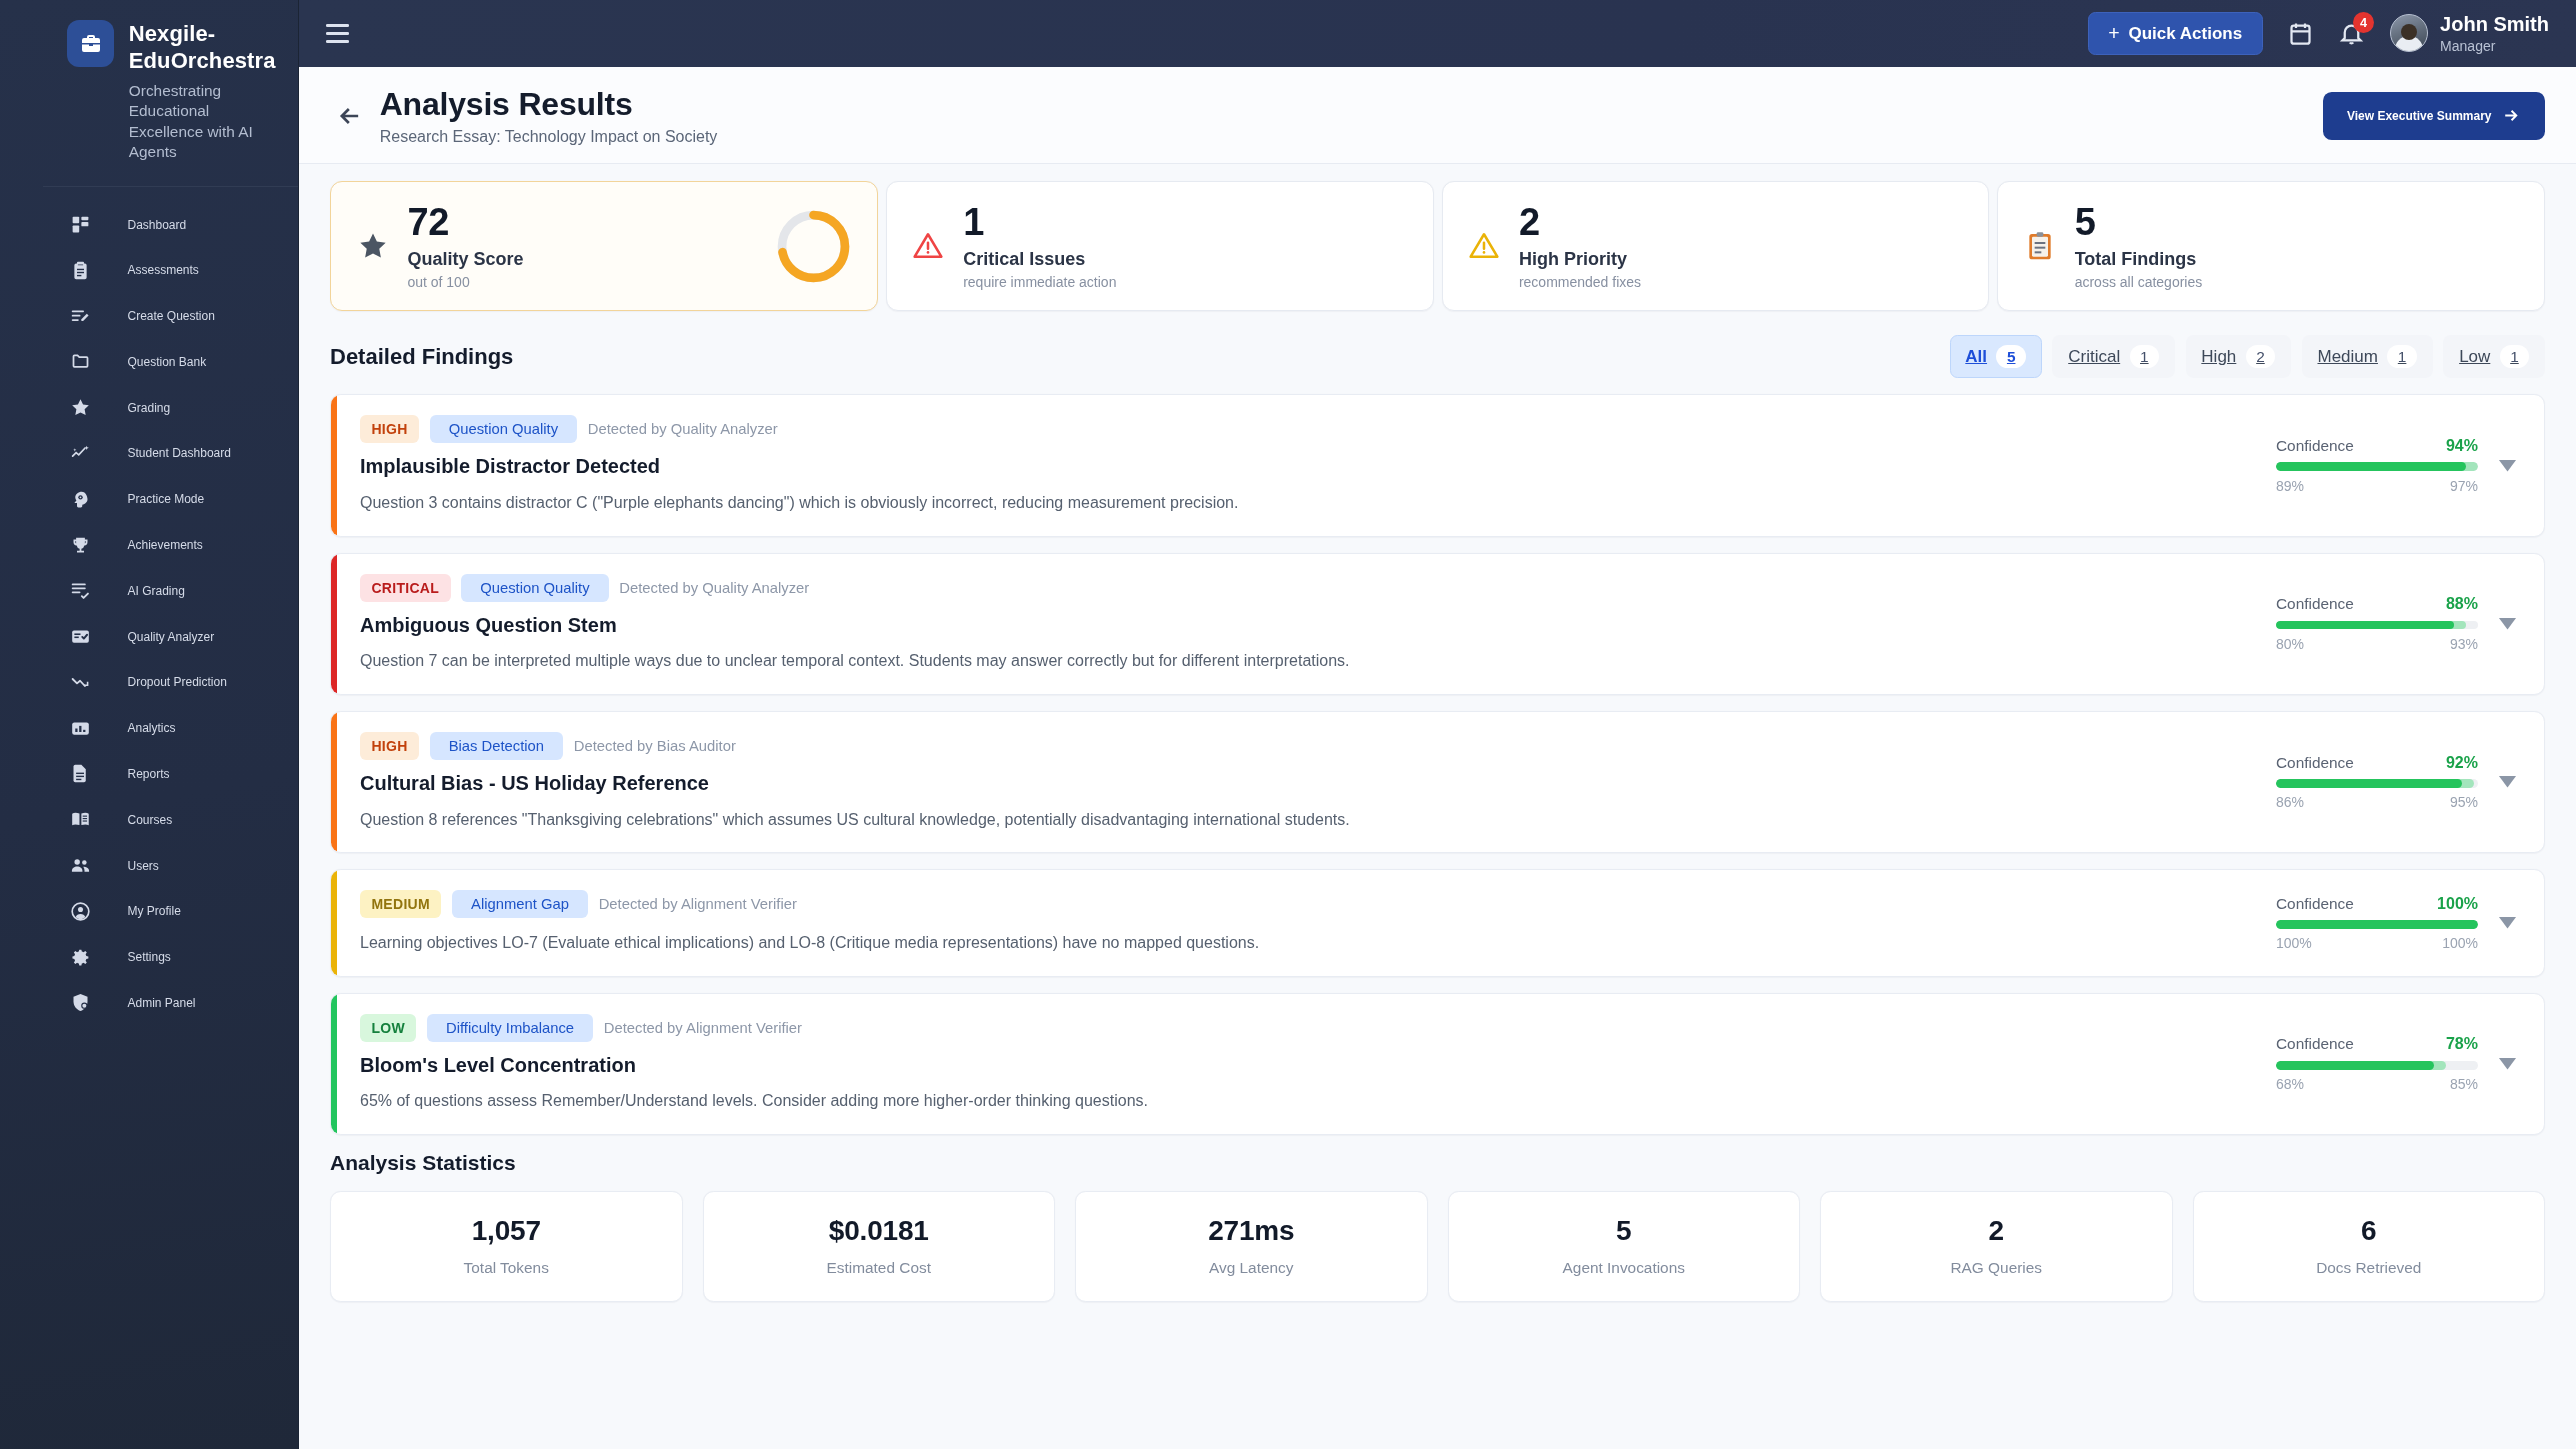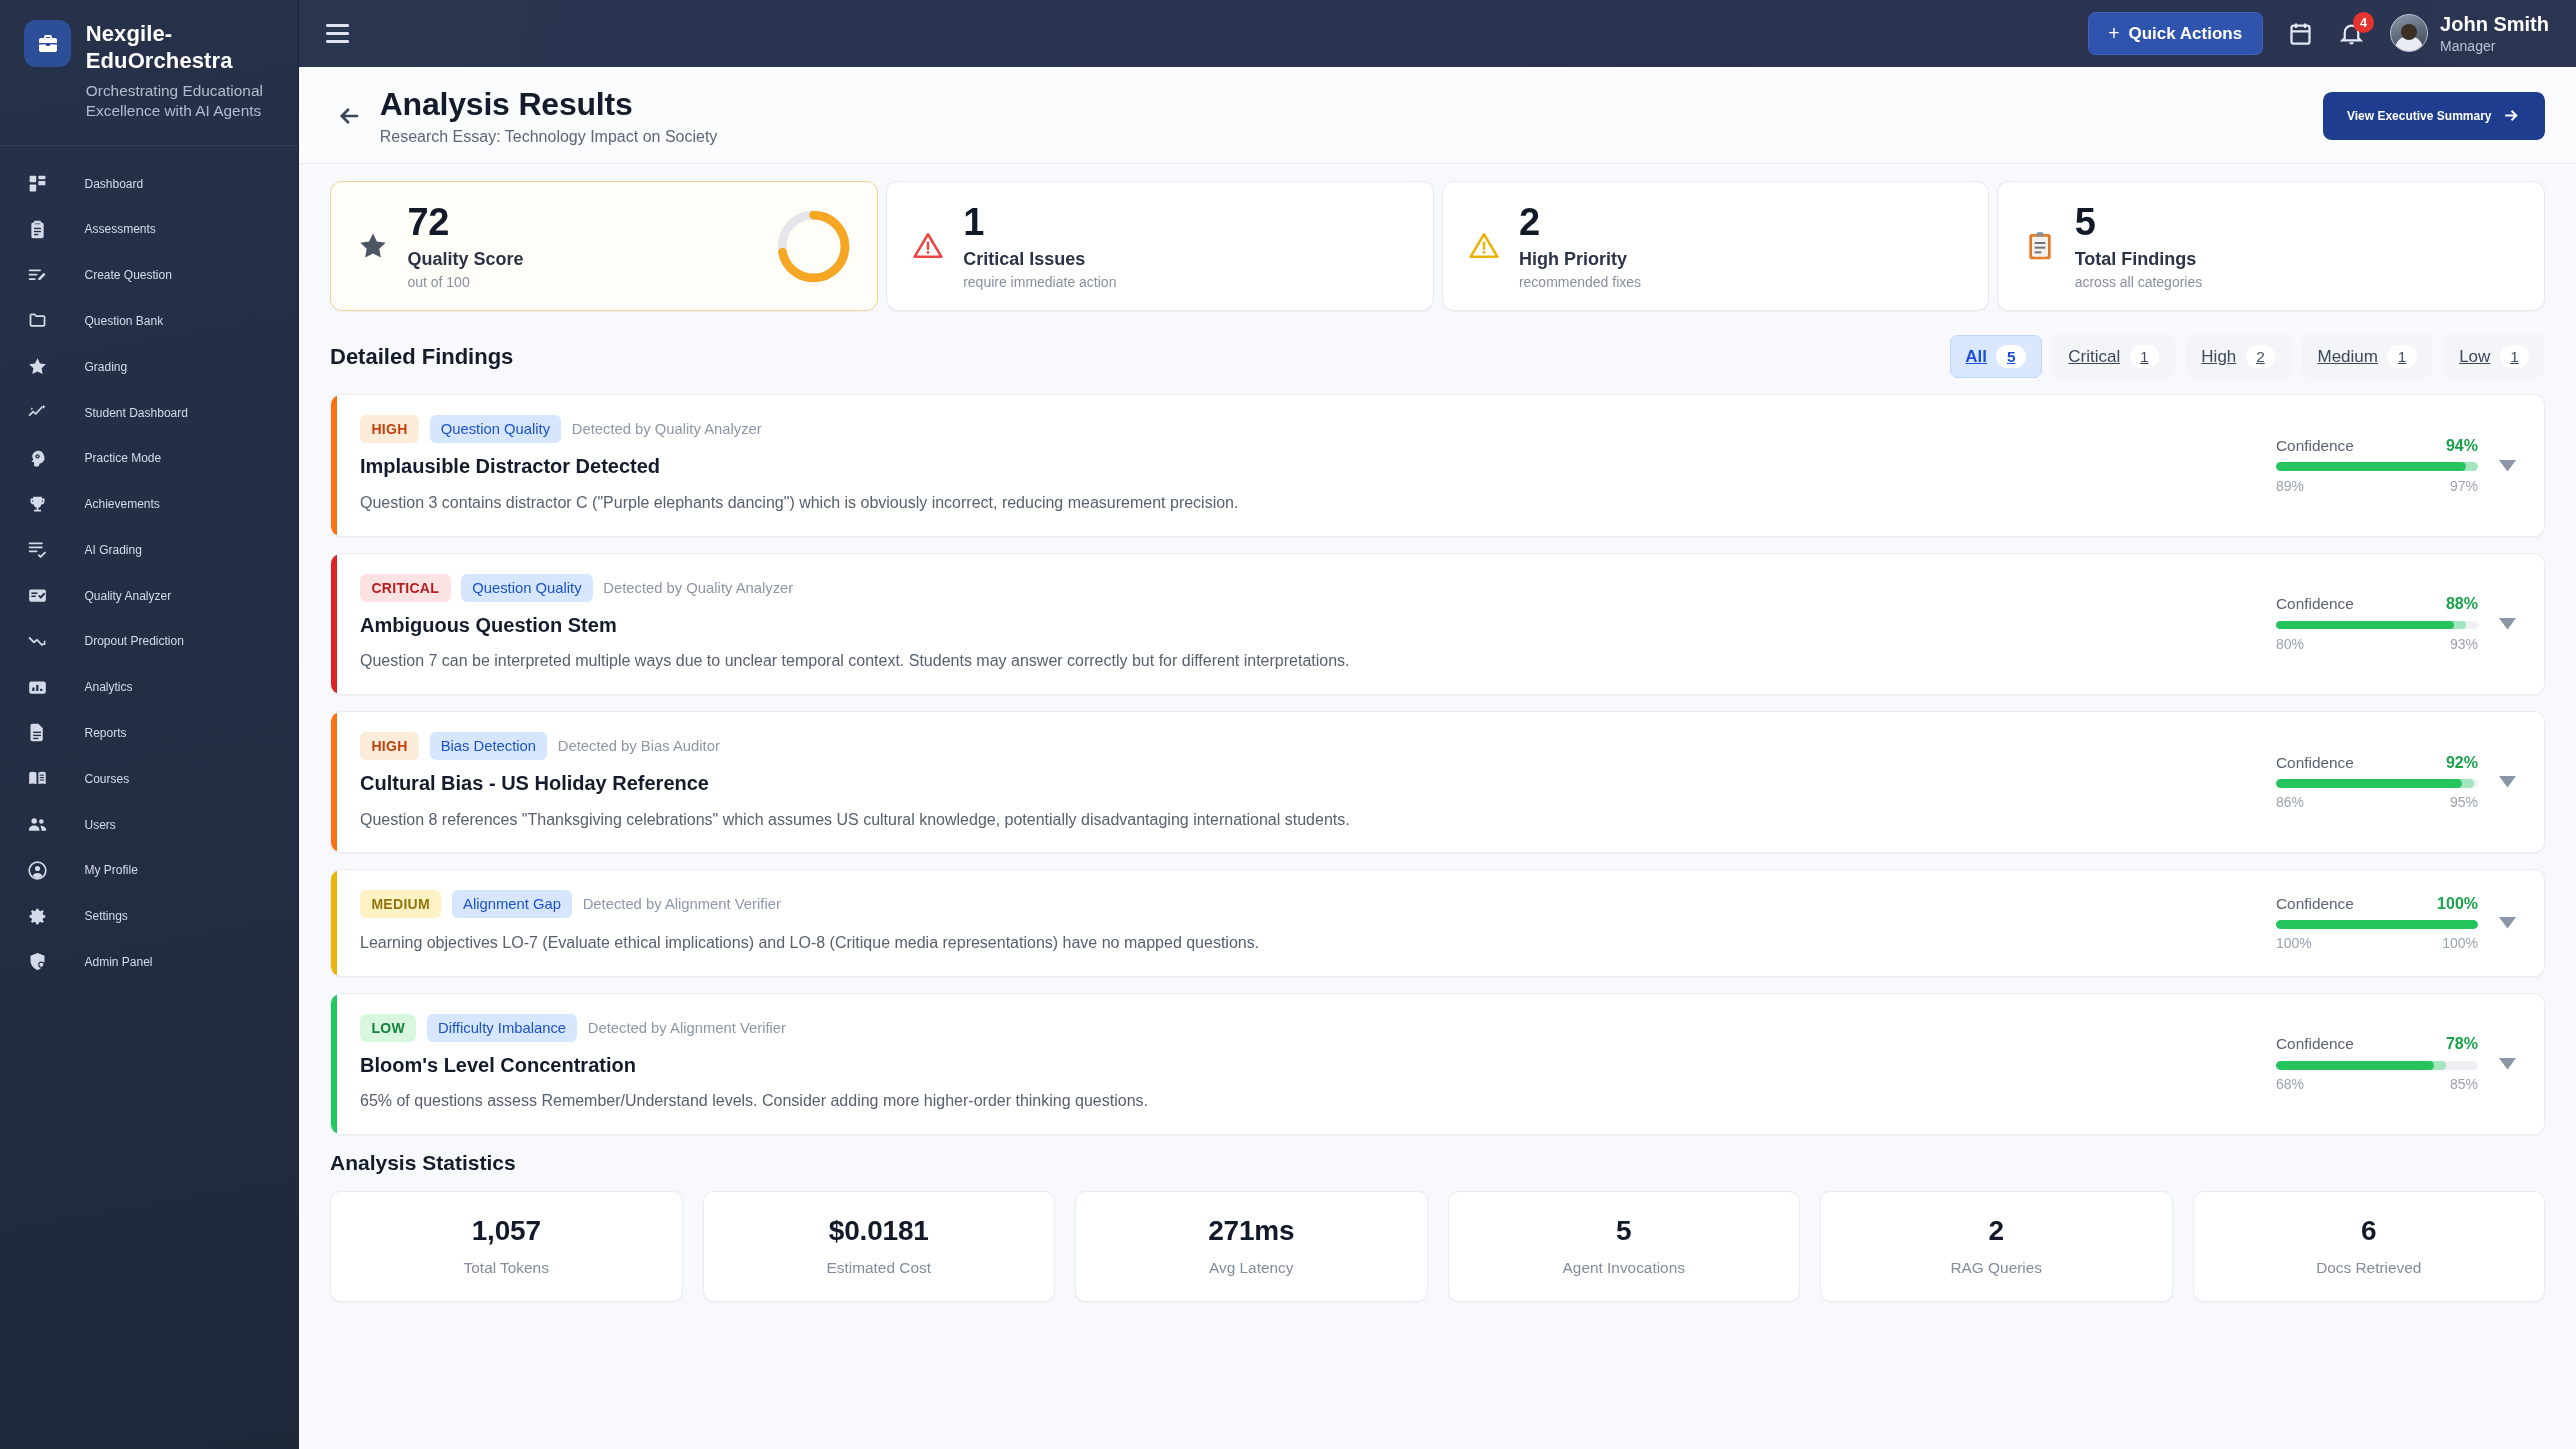--- a/index.html
+++ b/index.html
@@ -12,20 +12,21 @@
   .app { display: flex; width: 2576px; height: 1449px; }
 
   
   .sidebar {
     width: 299px; flex: 0 0 299px;
     background: #242f47;
     background-image: linear-gradient(170deg, #26314a 0%, #232d44 55%, #1f2839 100%);
     color: #cfd6e4;
     display: flex; flex-direction: column;
     border-right: 0.7px solid #1b2434;
+    padding-left: 43px;
   }
   .brand {
     display: flex; align-items: flex-start; gap: 14.8px;
     padding: 20px 19px 23px 24px;
     border-bottom: 0.7px solid #313c54;
   }
   .brand-logo {
     width: 47px; height: 47px; flex: 0 0 47px;
     border-radius: 12px;
     background: #2d4f97;
@@ -170,21 +171,21 @@
     overflow: hidden; position: relative;
   }
   .f-stripe { width: 6px; flex: 0 0 6px; }
   .f-main { flex: 1; padding: 20px 23px 21.5px 23px; min-width: 0; }
   .f-tags { display: flex; align-items: center; gap: 10.7px; }
   .sev-tag {
     font-size: 14px; font-weight: 700; letter-spacing: 0.3px;
     padding: 6px 11.4px; border-radius: 6px;
   }
   .cat-tag {
-    font-size: 14.8px; padding: 6px 11px; border-radius: 6px;
+    font-size: 14.8px; padding: 6px 19px; border-radius: 6px;
     background: #d6e6ff; color: #1d53c7; font-weight: 500;
   }
   .detected { font-size: 14.8px; color: #8d97a8; }
   .f-title { font-size: 20px; font-weight: 700; color: #141c2c; margin-top: 12px; }
   .f-desc { font-size: 16px; color: #56606f; margin-top: 12.7px; line-height: 1.45; }
   .f-right {
     flex: 0 0 268px; padding: 20px 27px 20px 0;
     display: flex; align-items: center; gap: 19px;
   }
   .conf-wrap { flex: 1; }

